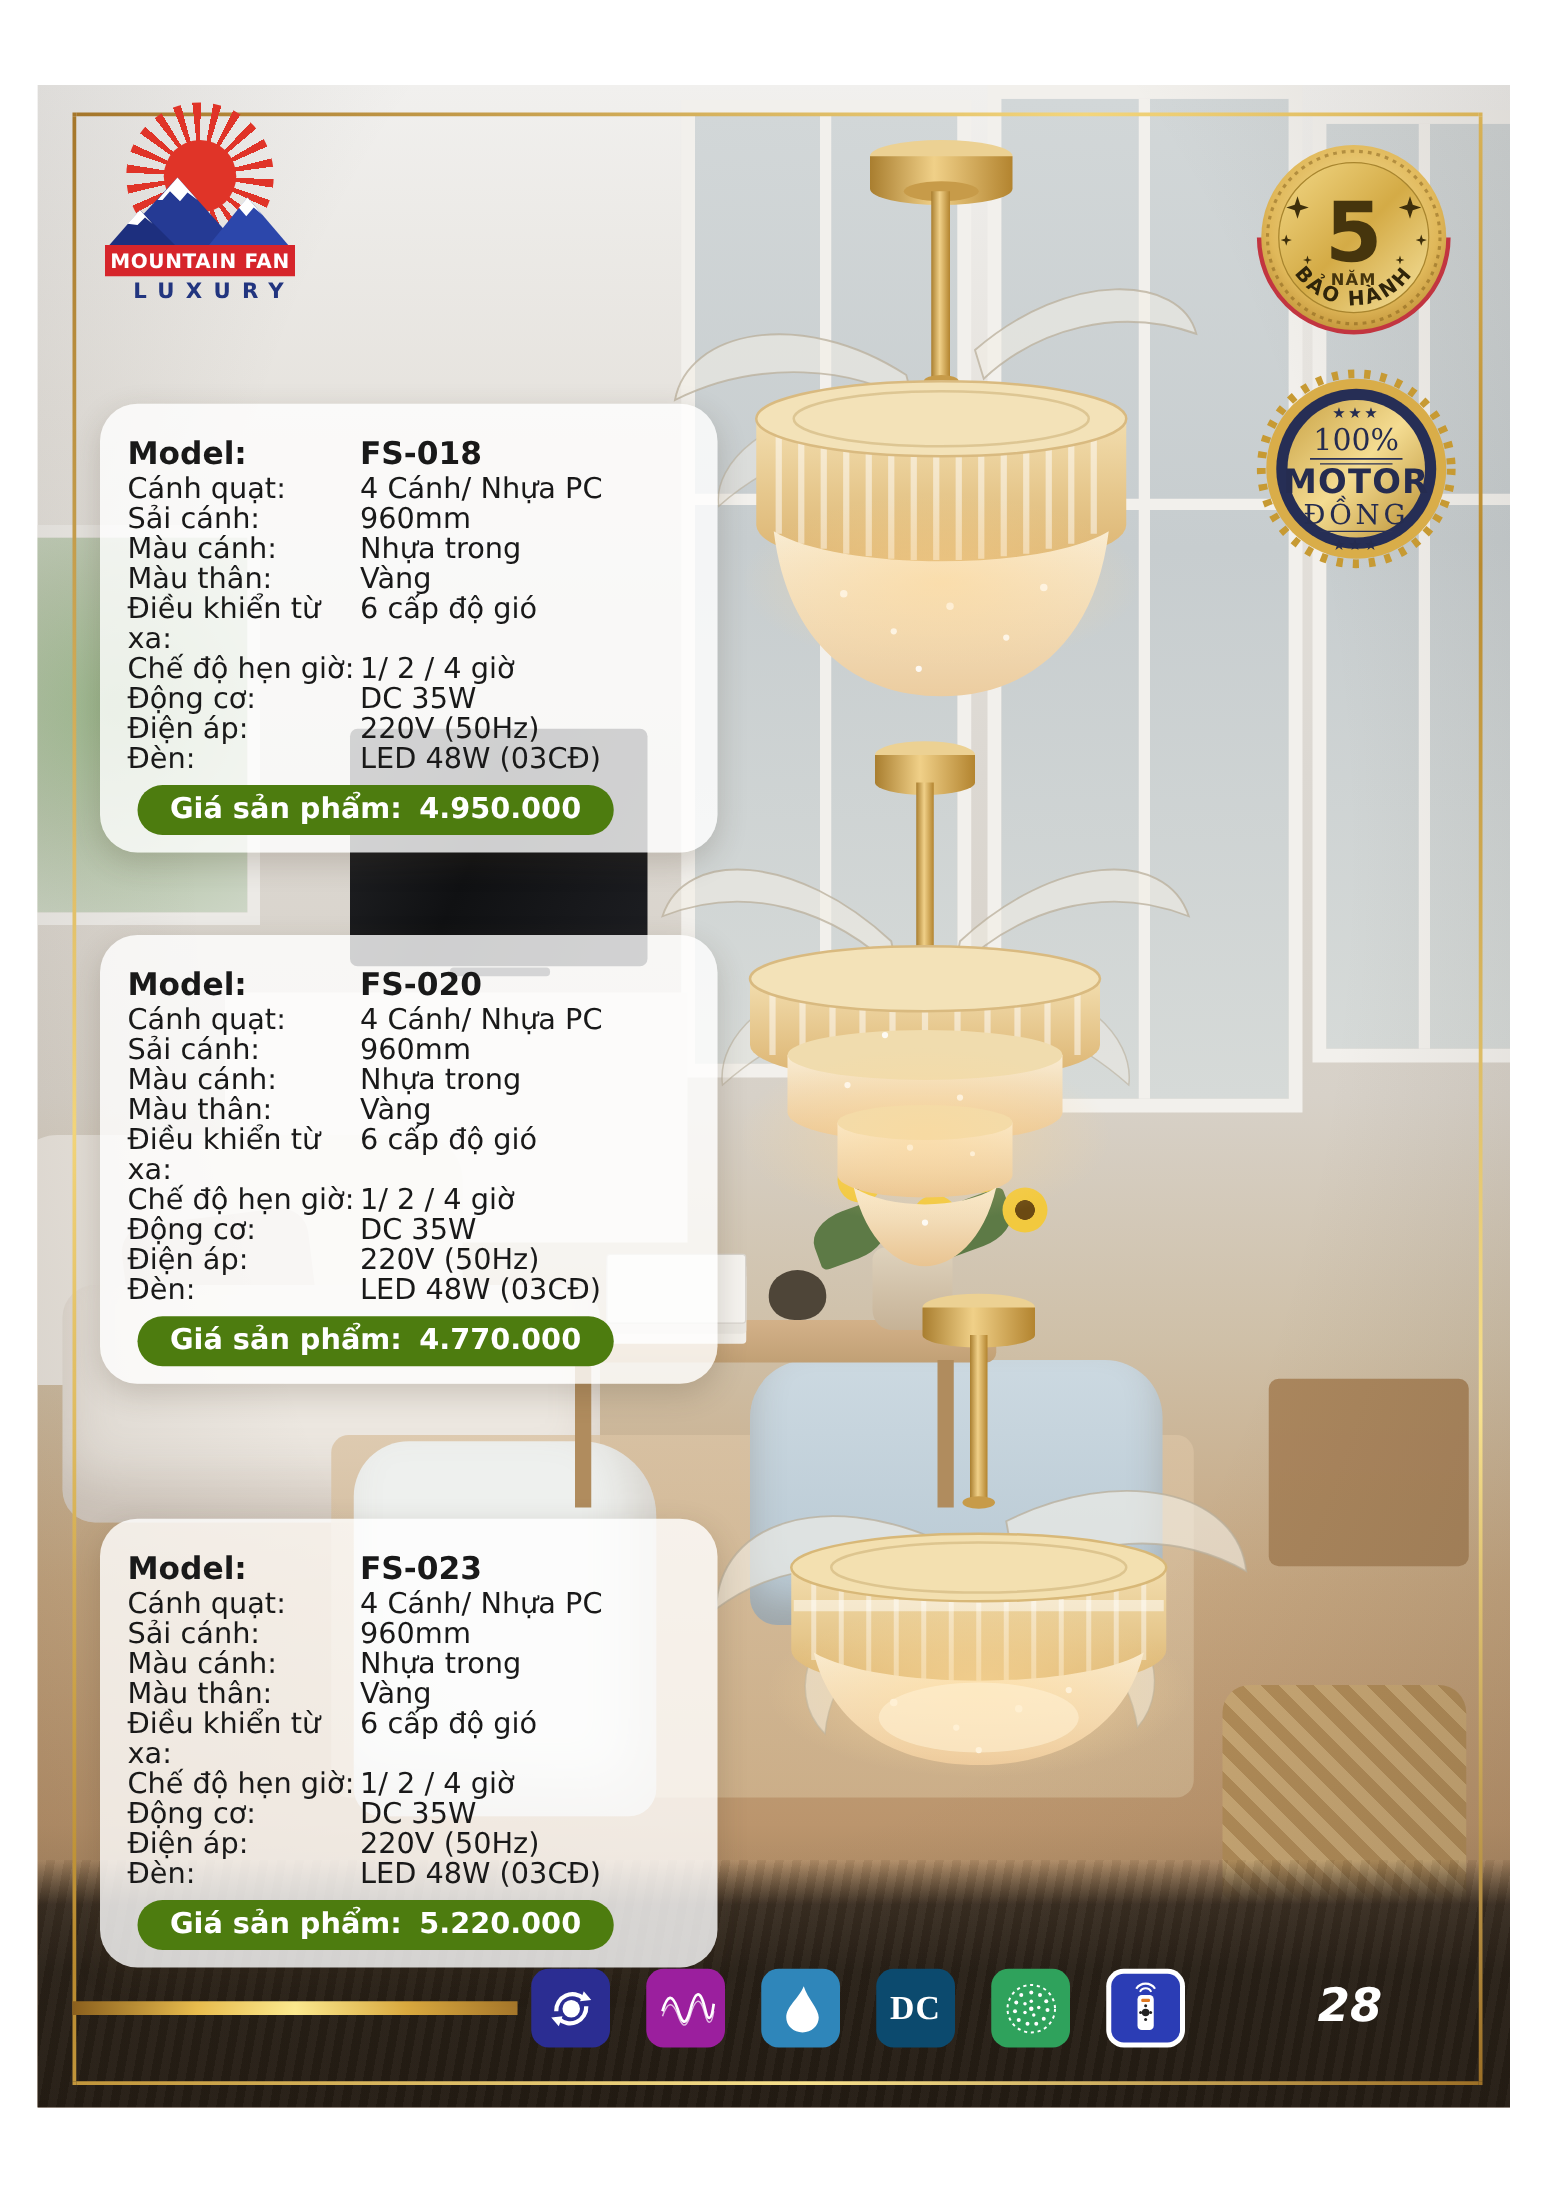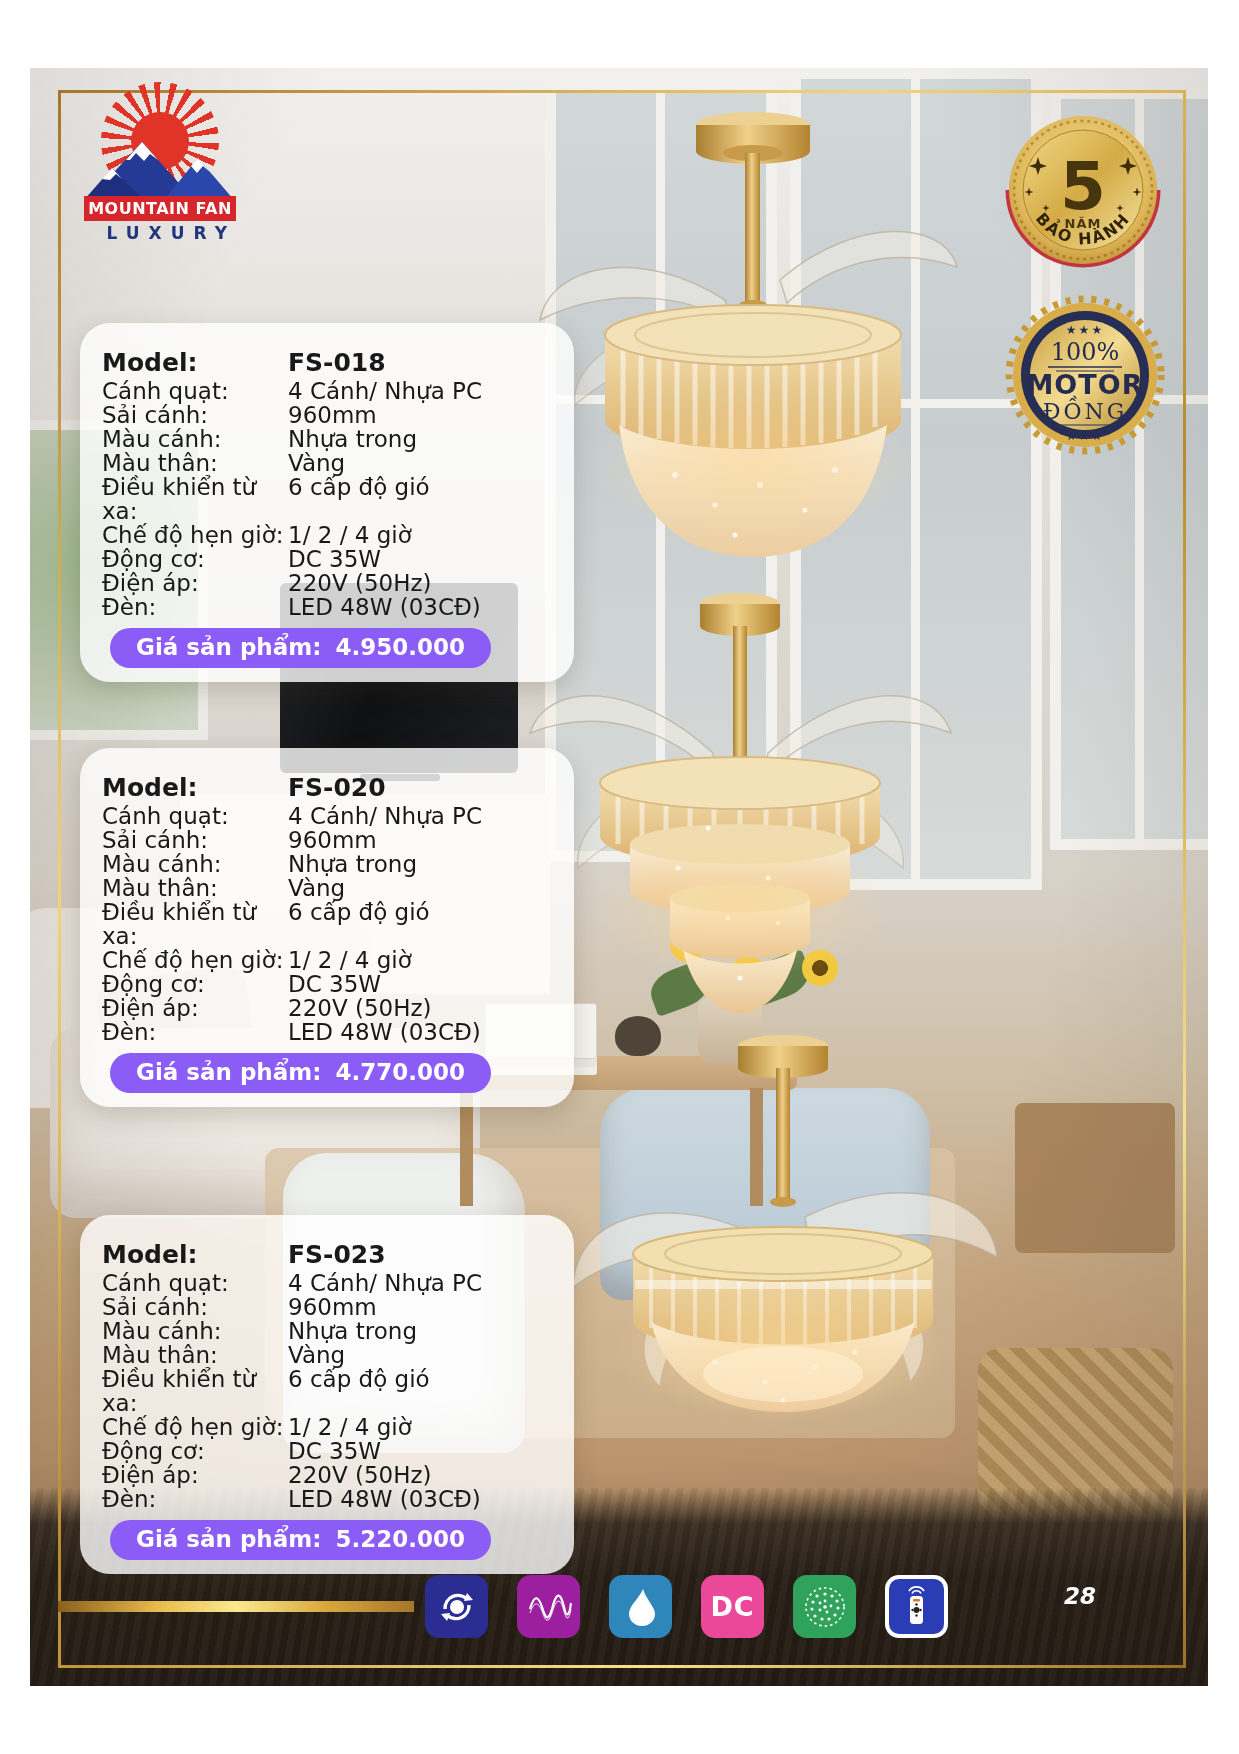--- a/index.html
+++ b/index.html
@@ -62,35 +62,35 @@
           letter-spacing:9px;text-indent:9px;text-align:right;}
 
   
   .badge{position:absolute;z-index:6;}
 
   
   .spec-card{position:absolute;left:80px;width:450px;background:rgba(255,255,255,.8);border-radius:30px;
              padding:14px 22px 14px;box-shadow:0 8px 24px rgba(70,55,35,.2);z-index:6;color:#191919;}
   .model-row{display:grid;grid-template-columns:186px 1fr;font-size:25px;font-weight:bold;line-height:32px;margin-top:10px;}
   .spec-row{display:grid;grid-template-columns:186px 1fr;font-size:23px;line-height:24px;}
-  .price-pill{margin:9px 0 0 8px;display:inline-flex;align-items:center;gap:14px;background:#8b5cf6;
+  .price-pill{margin:9px 0 0 8px;display:inline-flex;align-items:center;gap:14px;background:#4d7c0f;
               color:#fff;font-weight:bold;font-size:23px;padding:6px 26px 8px;border-radius:22px;}
 
   
   .fan{position:absolute;z-index:3;}
 
   
   .gold-bar{position:absolute;left:58px;top:1601px;width:356px;height:11px;z-index:5;
             background:linear-gradient(90deg,#8a5f1d,#e8bc4e 28%,#fbe98f 50%,#d9a93f 75%,#a5762a);}
   .ficons{position:absolute;left:425px;top:1575px;display:flex;gap:29px;z-index:6;}
   .ftile{width:63px;height:63px;border-radius:14px;display:flex;align-items:center;justify-content:center;}
   .ftile.dc{color:#fff;font-weight:bold;font-size:27px;letter-spacing:1px;}
   .ftile.remote{background:#fff;}
   .page-num{position:absolute;left:1040px;top:1583px;width:80px;text-align:center;z-index:6;
-            font-size:23px;font-weight:bold;font-style:italic;color:#fff;}
+            font-size:37px;font-weight:bold;font-style:italic;color:#fff;}
 </style>
 </head>
 <body>
 
 <div class="photo">
   <div class="win" style="left:515px;top:12px;width:210px;height:760px;"></div>
   <div class="win" style="left:760px;top:0;width:230px;height:800px;"></div>
   <div class="win" style="left:1020px;top:20px;width:158px;height:740px;"></div>
   <div class="win-green" style="left:-12px;top:352px;width:170px;height:300px;"></div>
   <div class="tv"></div>
@@ -572,21 +572,21 @@
     <svg width="46" height="44" viewBox="0 0 46 44">
       <path d="M4 24 C8 10 12 10 16 22 C19 32 22 38 26 24 C30 8 34 5 38 22 C40 31 43 34 45 18" fill="none" stroke="#fff" stroke-width="2.2"></path>
       <path d="M4 28 C8 16 12 16 16 26 C19 35 22 40 26 28 C30 14 34 11 38 26 C40 34 43 37 45 24" fill="none" stroke="#fff" stroke-width="1.2" opacity="0.7"></path>
     </svg>
   </div>
   <div class="ftile" style="background:#2f86ba;">
     <svg width="44" height="44" viewBox="0 0 44 44">
       <path d="M24 4 C20 14 10 20 10 29 A13 12 0 0 0 36 29 C36 22 27 14 24 4 Z" fill="#fff"></path>
     </svg>
   </div>
-  <div class="ftile dc" style="background:#ec4899;">
+  <div class="ftile dc" style="background:#0c4a6e;font-family:Liberation Serif, serif;">
     <span>DC</span>
   </div>
   <div class="ftile" style="background:#2fa25c;">
     <svg width="46" height="46" viewBox="0 0 46 46">
       <circle cx="23" cy="23" r="19" fill="none" stroke="#fff" stroke-width="1.6" stroke-dasharray="2.5 3"></circle>
       <g fill="#fff">
         <circle cx="23" cy="10" r="1.6"></circle>
           <circle cx="30" cy="12" r="1.6"></circle>
           <circle cx="35" cy="17" r="1.6"></circle>
         <circle cx="36" cy="24" r="1.6"></circle>

